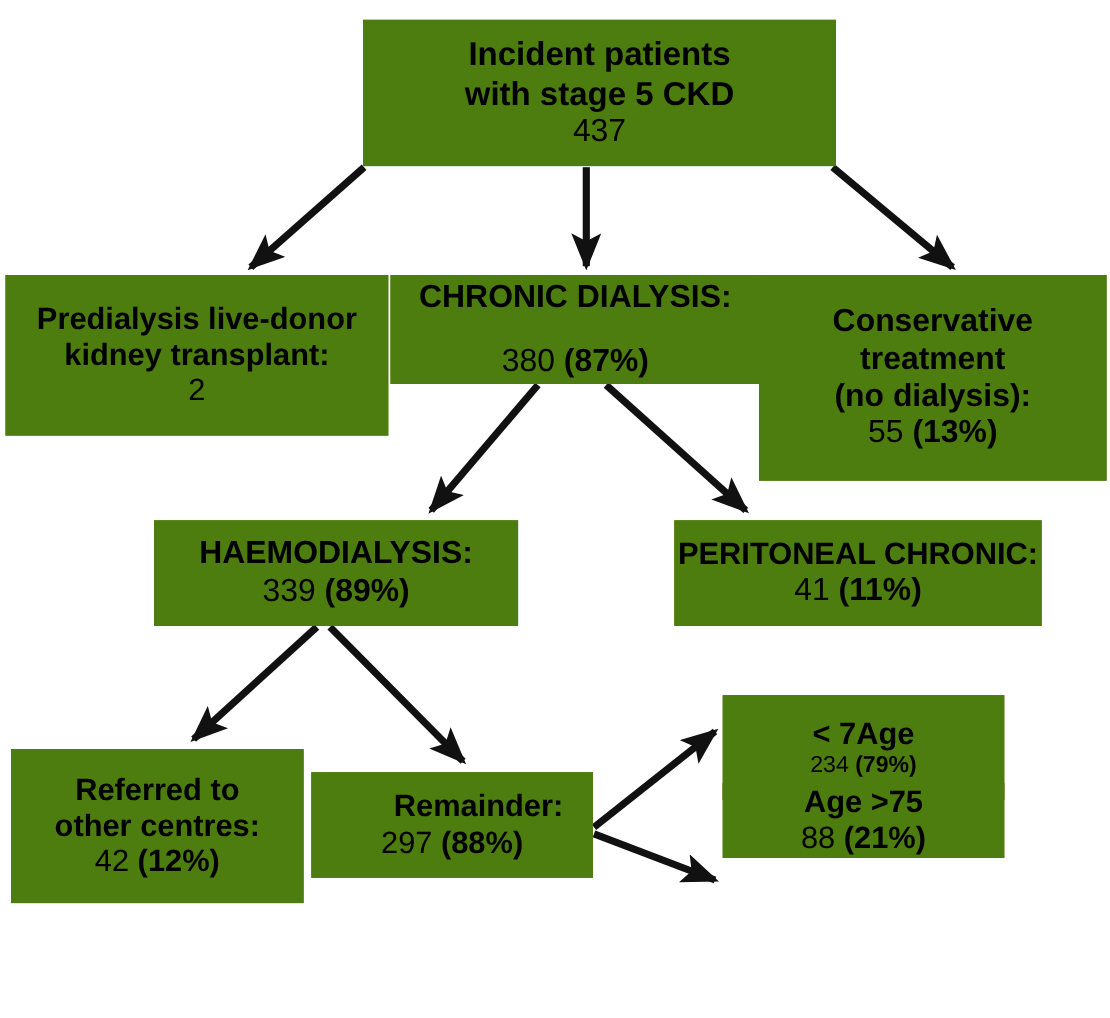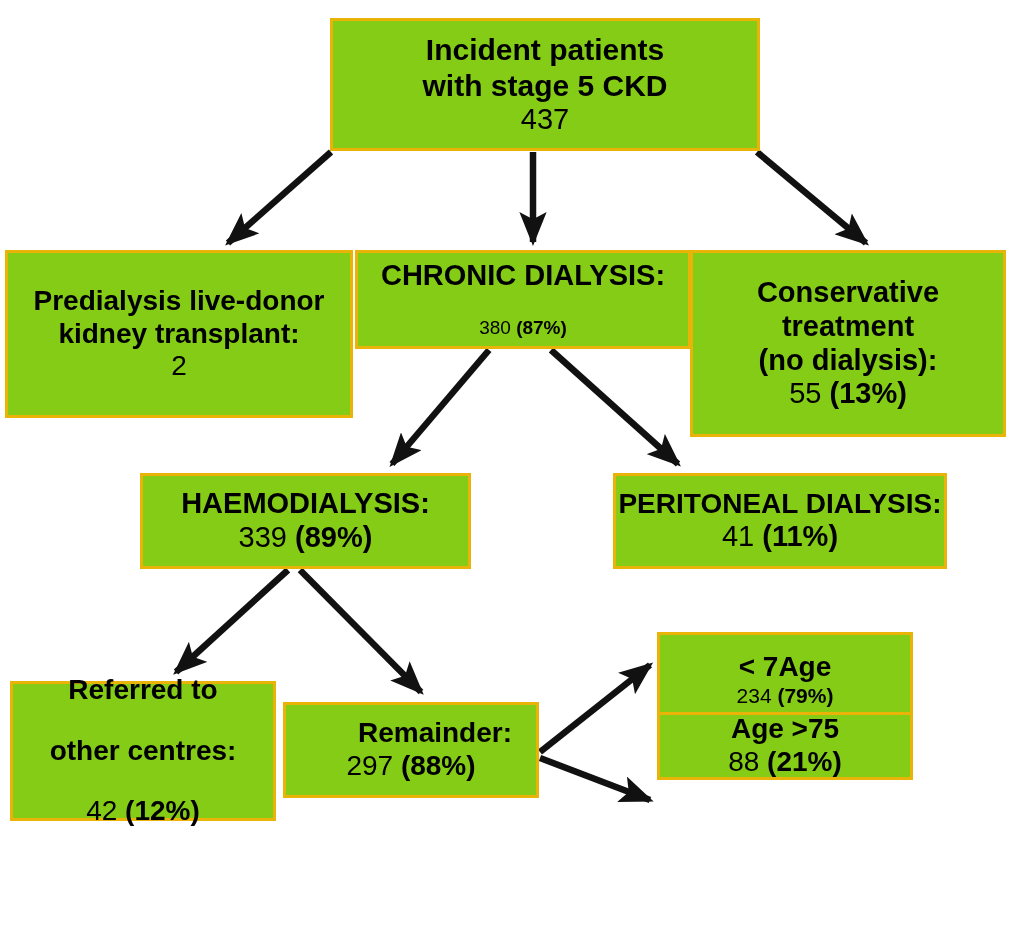--- a/index.html
+++ b/index.html
@@ -11,22 +11,22 @@
     position: relative;
     width: 1009px;
     height: 925px;
     background: #ffffff;
     font-family: "Liberation Sans", "DejaVu Sans", sans-serif;
     overflow: hidden;
   }
   .node {
     position: absolute;
     box-sizing: border-box;
-    border: 3px solid #eab308;
-    background: #84cc16;
+    border: 3px solid #4d7c0f;
+    background: #4d7c0f;
     display: flex;
     flex-direction: column;
     align-items: center;
     justify-content: center;
     text-align: center;
     color: #000000;
     z-index: 2;
   }
   .node .line {
     display: block;
@@ -40,41 +40,41 @@
     font-weight: normal;
   }
   .val b {
     font-weight: bold;
   }
   
   #node-root      { left: 330px; top: 18px;  width: 430px; height: 133px; font-size: 30px; }
   #node-root .line.lbl { font-size: 30px; }
   #node-root .line.val { font-size: 29px; }
 
-  #node-transplant { left: 5px;   top: 250px; width: 348px; height: 168px; font-size: 28px; }
+  #node-transplant { left: 5px;   top: 250px; width: 348px; height: 146px; font-size: 28px; }
   #node-transplant .line.lbl { font-size: 28px; }
   #node-transplant .line.val { font-size: 28px; }
 
   #node-chronic    { left: 355px; top: 250px; width: 336px; height: 99px;  font-size: 29px; }
   #node-chronic .line.lbl { font-size: 29px; }
-  #node-chronic .line.val { font-size: 19px; margin-top: 24px; }
+  #node-chronic .line.val { font-size: 29px; margin-top: 24px; }
 
   #node-conservative { left: 690px; top: 250px; width: 316px; height: 187px; font-size: 29px; }
   #node-conservative .line.lbl { font-size: 29px; }
   #node-conservative .line.val { font-size: 29px; }
 
   #node-haemo      { left: 140px; top: 473px; width: 331px; height: 96px;  font-size: 29px; }
   #node-haemo .line.lbl { font-size: 29px; }
   #node-haemo .line.val { font-size: 29px; }
 
   #node-peritoneal { left: 613px; top: 473px; width: 334px; height: 96px;  font-size: 29px; }
   #node-peritoneal .line.lbl { font-size: 28px; }
   #node-peritoneal .line.val { font-size: 29px; }
 
-  #node-referred   { left: 10px;  top: 681px; width: 266px; height: 140px; font-size: 28px; gap: 28px; }
+  #node-referred   { left: 10px;  top: 681px; width: 266px; height: 140px; font-size: 28px; }
   #node-referred .line.lbl { font-size: 28px; }
   #node-referred .line.val { font-size: 28px; }
 
   #node-remainder  { left: 283px; top: 702px; width: 256px; height: 96px;  font-size: 28px; }
   #node-remainder .line.lbl { font-size: 28px; margin-left: 48px; }
   #node-remainder .line.val { font-size: 28px; }
 
   #node-age-young  { left: 657px; top: 632px; width: 256px; height: 95px;  font-size: 28px; }
   #node-age-young .line.lbl { font-size: 28px; }
   #node-age-young .line.val { font-size: 21px; }
@@ -142,21 +142,21 @@
     <span class="line lbl">(no dialysis):</span>
     <span class="line val"><span>55</span>&nbsp;<b>(13%)</b></span>
   </div>
 
   <div class="node" id="node-haemo">
     <span class="line lbl">HAEMODIALYSIS:</span>
     <span class="line val"><span>339</span>&nbsp;<b>(89%)</b></span>
   </div>
 
   <div class="node" id="node-peritoneal">
-    <span class="line lbl">PERITONEAL DIALYSIS:</span>
+    <span class="line lbl">PERITONEAL CHRONIC:</span>
     <span class="line val"><span>41</span>&nbsp;<b>(11%)</b></span>
   </div>
 
   <div class="node" id="node-referred">
     <span class="line lbl">Referred to</span>
     <span class="line lbl">other centres:</span>
     <span class="line val"><span>42</span>&nbsp;<b>(12%)</b></span>
   </div>
 
   <div class="node" id="node-remainder">

